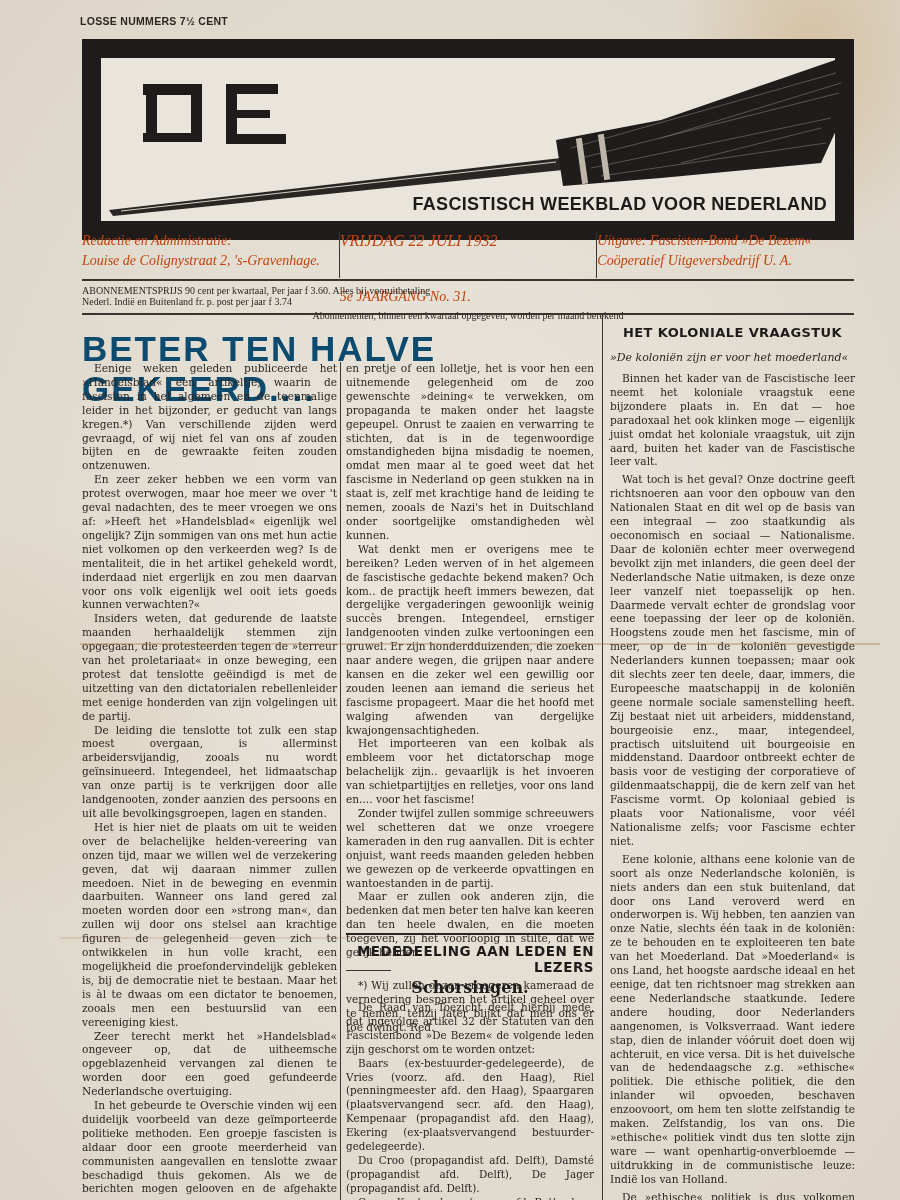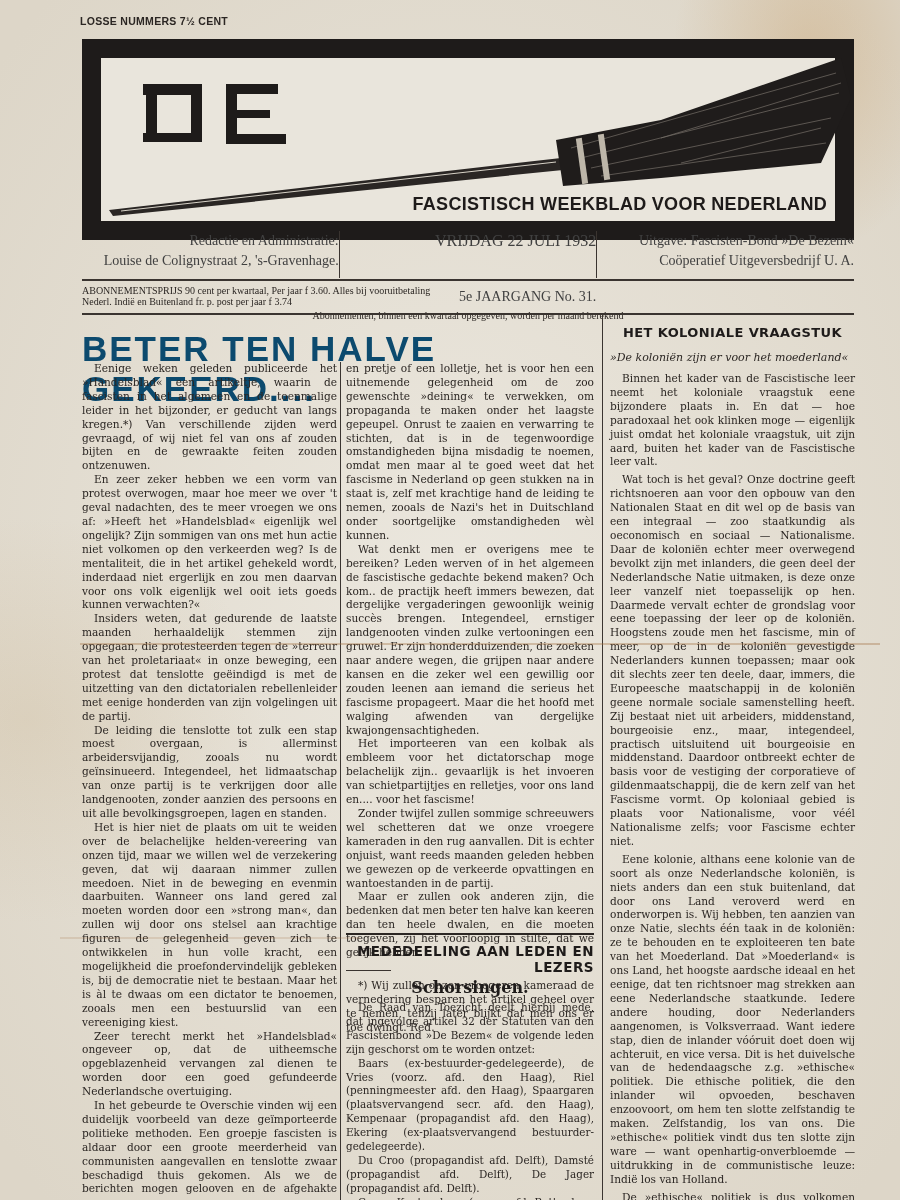--- a/index.html
+++ b/index.html
@@ -34,21 +34,21 @@
   .logo .e { display: inline-block; width: 60px; height: 60px; position: relative; vertical-align: top; }
   .logo .e i { position: absolute; background: #1e1b1a; display: block; }
   .tagline {
     position: absolute; right: 8px; bottom: 6px;
     font-family: "Liberation Sans", sans-serif; font-weight: bold; font-size: 18px; letter-spacing: 0.3px; color: #1e1b1a; text-align: right;
   }
   .broom { position: absolute; left: 0; top: -30px; width: 760px; height: 190px; }
 
   
   .info { position: absolute; left: 82px; top: 224px; width: 772px; height: 47px; display: flex; }
-  .info .cell { flex: 1; text-align: right; font-family: "Liberation Serif", serif; font-size: 14px; line-height: 20px; color: #404040; }
+  .info .cell { flex: 1; text-align: left; font-family: "Liberation Serif", serif; font-size: 14px; line-height: 20px; color: #c2410c; font-style: italic; }
   .info .cell.mid { border-left: 1px solid #3a3430; border-right: 1px solid #3a3430; font-size: 16px; }
   .info .cell.mid .small { font-size: 14px; margin-top: 36px; }
   .rule { position: absolute; left: 82px; width: 772px; height: 0; border-top: 2px solid #3a3430; }
 
   .abon { position: absolute; left: 82px; top: 278px; width: 772px; font-family: "Liberation Serif", serif; font-size: 10px; color: #2b2623; }
   .abon .row1 { display: flex; justify-content: space-between; flex-direction: column; }
   .abon .row2 { text-align: center; margin-top: 3px; }
 
   
   .col-divider { position: absolute; width: 0; border-left: 1px solid #3a3430; }

